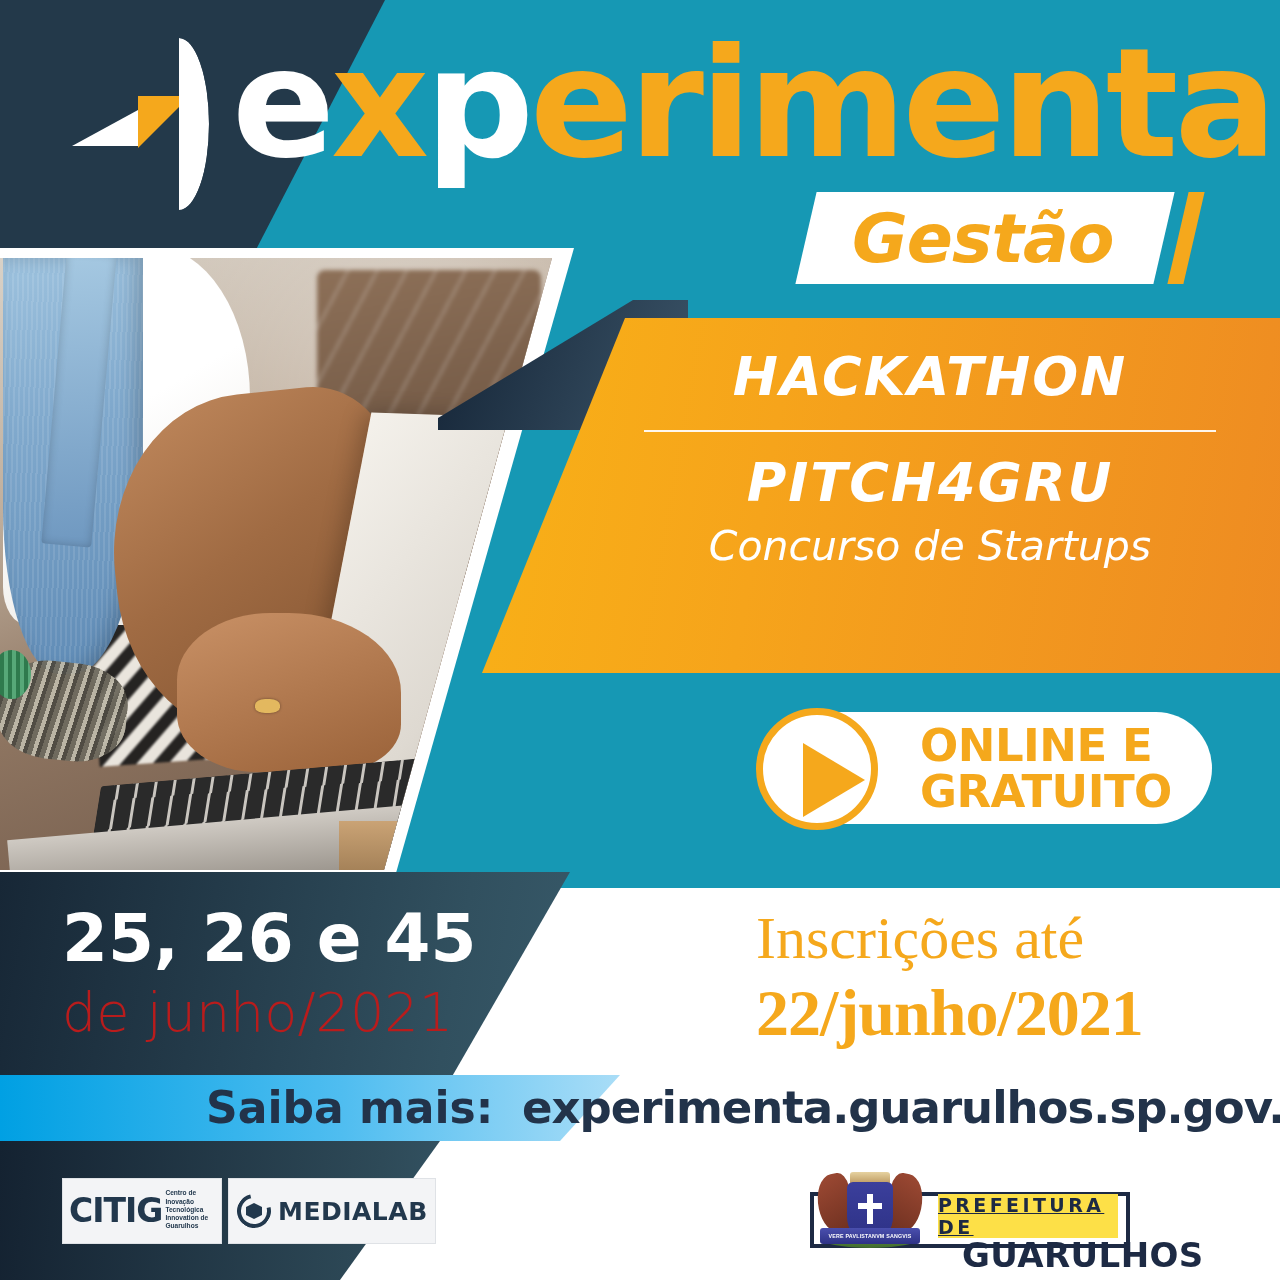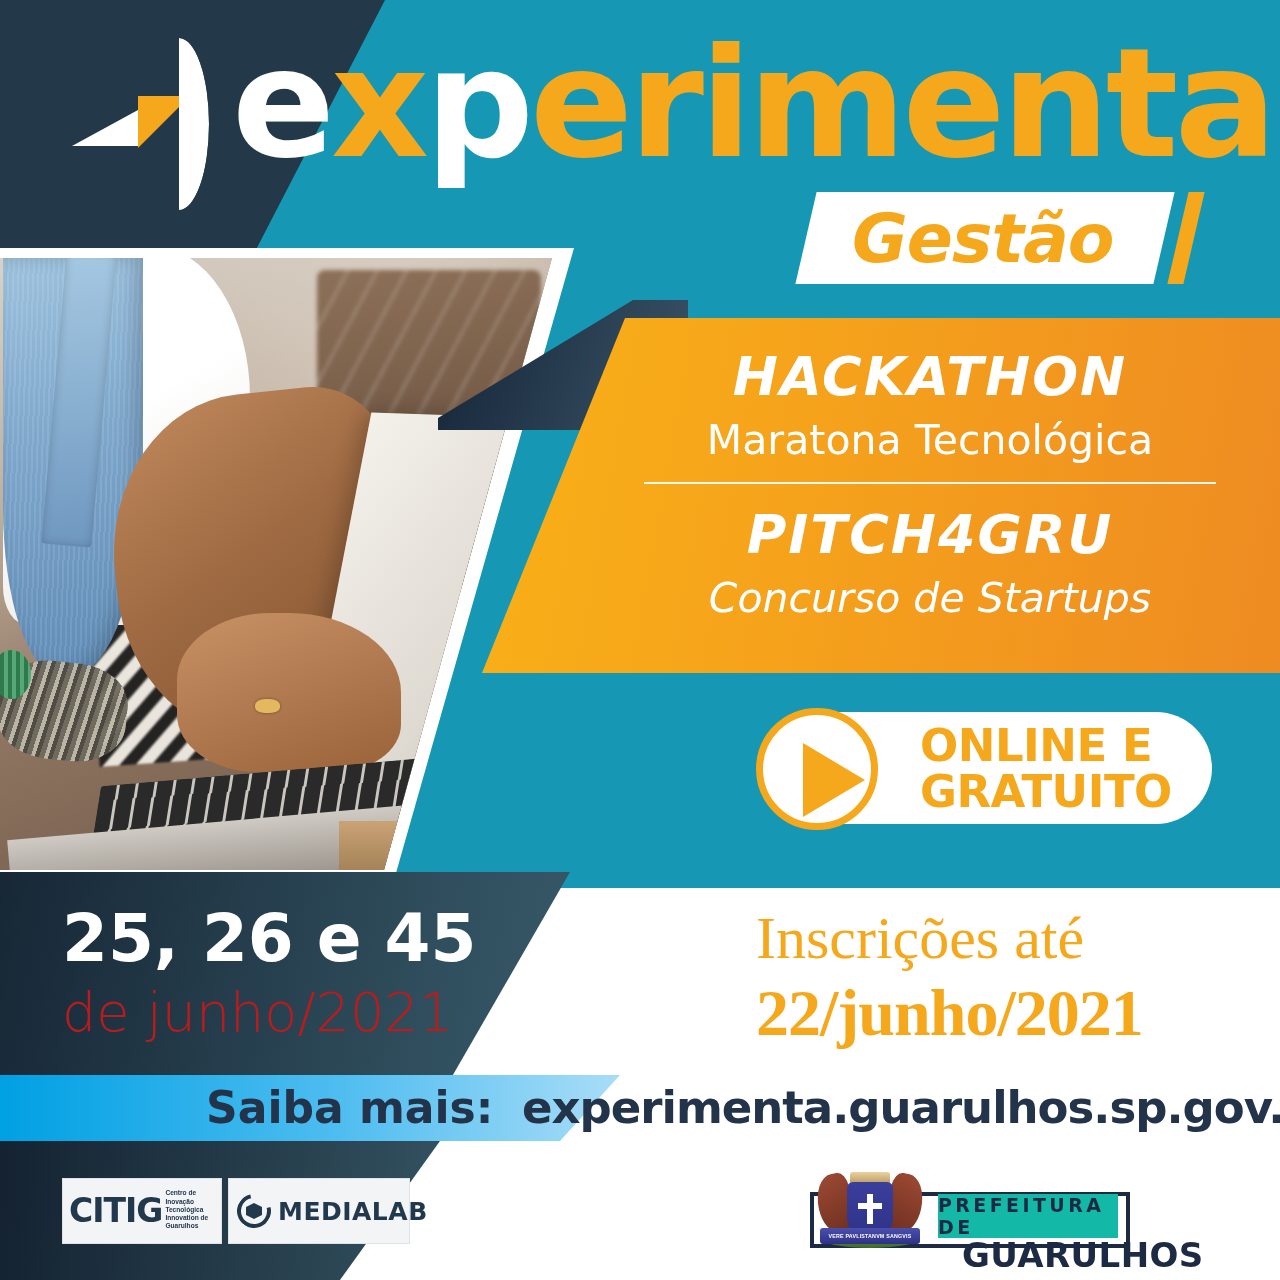--- a/index.html
+++ b/index.html
@@ -302,21 +302,21 @@
   .citig-word {
     font-size:33px; font-weight:700; color:#22384d; letter-spacing:-1px;
     font-family:"DejaVu Sans", sans-serif; line-height:34px;
     display:flex; align-items:flex-end;
   }
   .citig-sub {
     font-size:6.6px; line-height:8.2px; color:#22384d; font-weight:700;
     font-family:"Liberation Sans", sans-serif;
     margin-left:3px; margin-bottom:2px;
   }
-  .medialab-card { left:228px; top:1178px; width:182px; height:66px; padding:16px 8px; }
+  .medialab-card { left:228px; top:1178px; width:208px; height:66px; padding:16px 8px; }
   .ml-mark { width:34px; height:34px; flex:0 0 34px; position:relative; }
   .ml-ring {
     position:absolute; inset:0; border:4px solid #22384d; border-radius:50%;
     border-top-color:transparent;
     transform:rotate(32deg);
   }
   .ml-hex {
     position:absolute; left:9px; top:9px; width:16px; height:16px;
     background:#22384d;
     clip-path: polygon(50% 0, 100% 25%, 100% 75%, 50% 100%, 0 75%, 0 25%);
@@ -366,21 +366,21 @@
     background:linear-gradient(180deg,#4a4fae,#2e3286);
     border-radius:3px;
     font-size:5.3px; color:#fff; font-weight:700; text-align:center;
     line-height:16px; letter-spacing:.2px; overflow:hidden;
     font-family:"Liberation Sans", sans-serif;
   }
   .pref-txt { position:absolute; left:138px; top:24px; width:180px; }
   .pref-l1 {
     font-size:19px; line-height:22px; font-weight:700; color:#1d2a44;
     letter-spacing:3.4px; font-family:"DejaVu Sans", sans-serif;
-    background:#14b8a6; display:inline-block; padding-right:4px;
+    background:#fde047; display:inline-block; padding-right:4px;text-decoration:underline;
   }
   .pref-l2 {
     font-size:34px; line-height:34px; font-weight:700; color:#1d2a44;
     letter-spacing:.4px; font-family:"DejaVu Sans", sans-serif;margin-left:24px;
   }
 </style>
 </head>
 <body>
 
 <div class="poster">
@@ -421,21 +421,20 @@
     <div class="ph-keyboard"></div>
     <div class="ph-base"></div>
     <div class="ph-desk"></div>
   </div>
 
   <div class="navy-wedge"></div>
   <div class="orange-panel"></div>
 
   <div class="panel-text">
     <div class="evt-title">HACKATHON</div>
-    <div class="evt-sub">Maratona Tecnológica</div>
     <div class="panel-rule"></div>
     <div class="evt-title">PITCH4GRU</div>
     <div class="evt-sub ital">Concurso de Startups</div>
   </div>
 
   <div class="badge">
     <div class="badge-circle">
       <div class="badge-play"></div>
     </div>
     <div class="badge-text">

